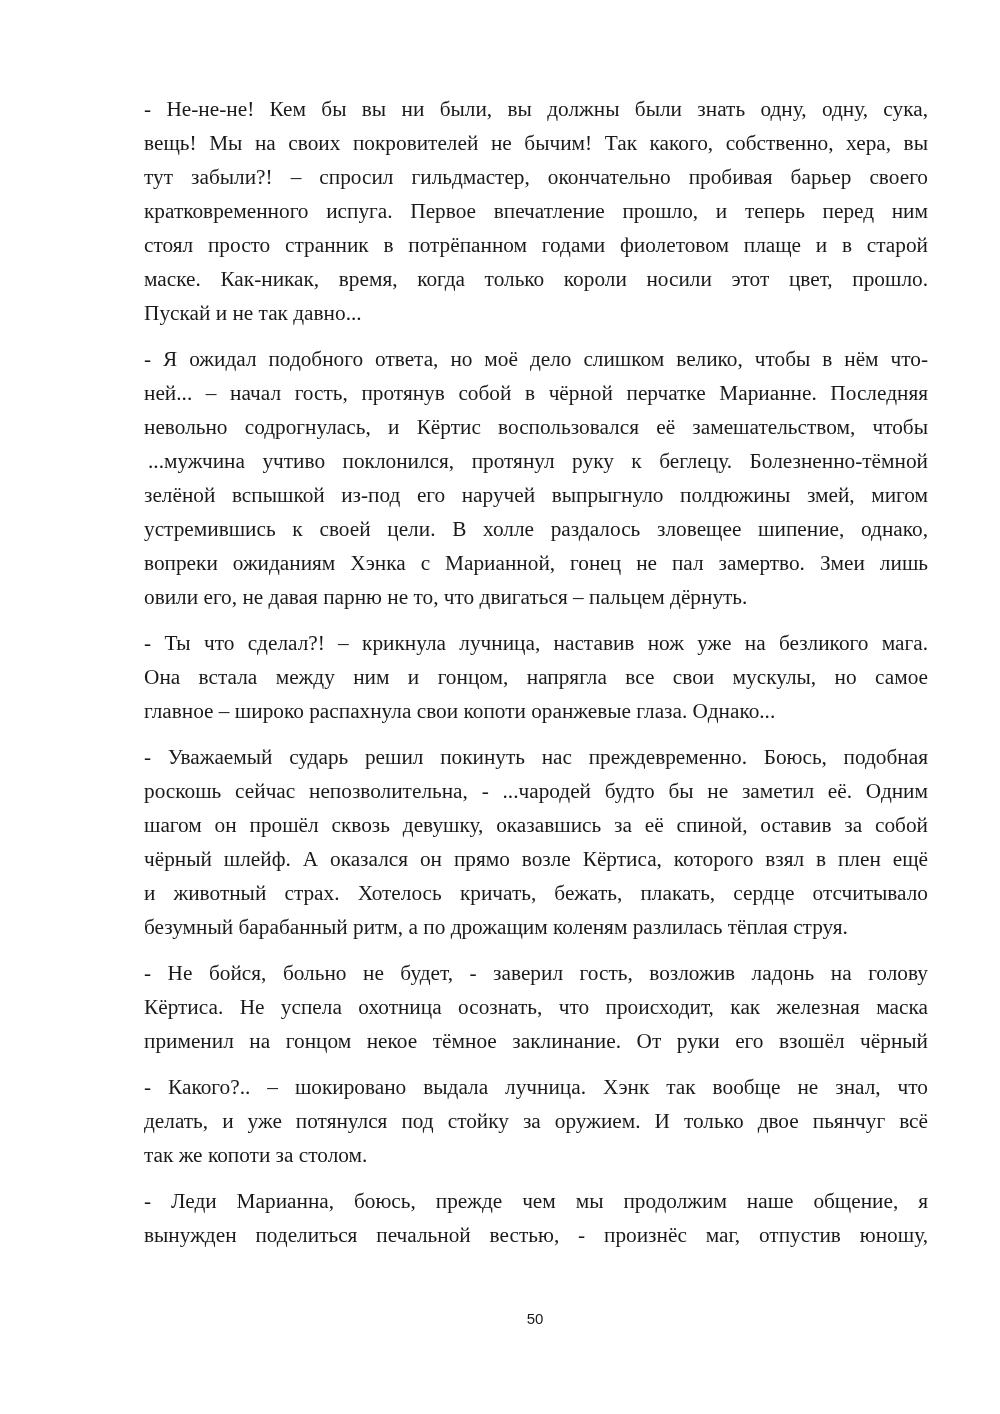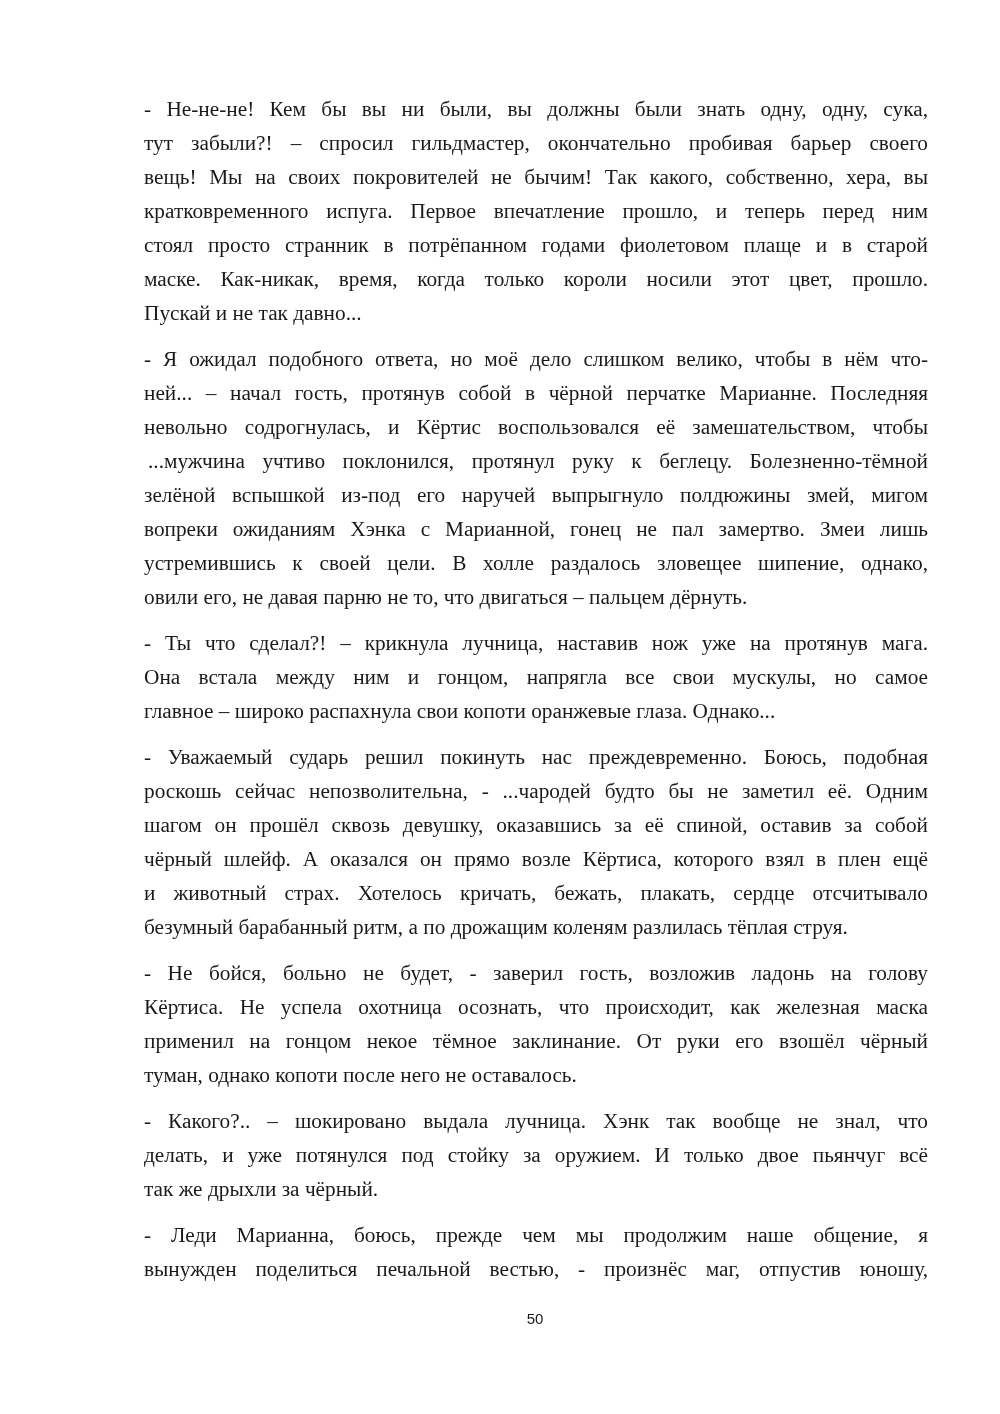--- a/index.html
+++ b/index.html
@@ -61,65 +61,64 @@
     }
   </style>
 </head>
 <body>
 
 <div class="page">
   <div class="text-block">
 
     <p class="para">
       <span class="line">- Не-не-не! Кем бы вы ни были, вы должны были знать одну, одну, сука,</span>
+      <span class="line">вещь! Мы на своих покровителей не бычим! Так какого, собственно, хера, вы</span>
       <span class="line">тут забыли?! – спросил гильдмастер, окончательно пробивая барьер своего</span>
-      <span class="line">вещь! Мы на своих покровителей не бычим! Так какого, собственно, хера, вы</span>
       <span class="line">кратковременного испуга. Первое впечатление прошло, и теперь перед ним</span>
       <span class="line">стоял просто странник в потрёпанном годами фиолетовом плаще и в старой</span>
       <span class="line">маске. Как-никак, время, когда только короли носили этот цвет, прошло.</span>
       <span class="line last">Пускай и не так давно...</span>
     </p>
 
     <p class="para">
       <span class="line">- Я ожидал подобного ответа, но моё дело слишком велико, чтобы в нём что-</span>
       <span class="line">ней... – начал гость, протянув собой в чёрной перчатке Марианне. Последняя</span>
       <span class="line">невольно содрогнулась, и Кёртис воспользовался её замешательством, чтобы</span>
       <span class="line indent">...мужчина учтиво поклонился, протянул руку к беглецу. Болезненно-тёмной</span>
       <span class="line">зелёной вспышкой из-под его наручей выпрыгнуло полдюжины змей, мигом</span>
+      <span class="line">устремившись к своей цели. В холле раздалось зловещее шипение, однако,</span>
       <span class="line">вопреки ожиданиям Хэнка с Марианной, гонец не пал замертво. Змеи лишь</span>
-      <span class="line">устремившись к своей цели. В холле раздалось зловещее шипение, однако,</span>
       <span class="line last">овили его, не давая парню не то, что двигаться – пальцем дёрнуть.</span>
     </p>
 
     <p class="para">
-      <span class="line">- Ты что сделал?! – крикнула лучница, наставив нож уже на протянув мага.</span>
+      <span class="line">- Ты что сделал?! – крикнула лучница, наставив нож уже на безликого мага.</span>
       <span class="line">Она встала между ним и гонцом, напрягла все свои мускулы, но самое</span>
       <span class="line last">главное – широко распахнула свои копоти оранжевые глаза. Однако...</span>
     </p>
 
     <p class="para">
       <span class="line">- Уважаемый сударь решил покинуть нас преждевременно. Боюсь, подобная</span>
       <span class="line">роскошь сейчас непозволительна, - ...чародей будто бы не заметил её. Одним</span>
       <span class="line">шагом он прошёл сквозь девушку, оказавшись за её спиной, оставив за собой</span>
       <span class="line">чёрный шлейф. А оказался он прямо возле Кёртиса, которого взял в плен ещё</span>
       <span class="line">и животный страх. Хотелось кричать, бежать, плакать, сердце отсчитывало</span>
       <span class="line last">безумный барабанный ритм, а по дрожащим коленям разлилась тёплая струя.</span>
     </p>
 
     <p class="para">
       <span class="line">- Не бойся, больно не будет, - заверил гость, возложив ладонь на голову</span>
       <span class="line">Кёртиса. Не успела охотница осознать, что происходит, как железная маска</span>
       <span class="line">применил на гонцом некое тёмное заклинание. От руки его взошёл чёрный</span>
-      <span class="line last">туман, однако копоти после него не оставалось.</span>
     </p>
 
     <p class="para">
       <span class="line">- Какого?.. – шокировано выдала лучница. Хэнк так вообще не знал, что</span>
       <span class="line">делать, и уже потянулся под стойку за оружием. И только двое пьянчуг всё</span>
-      <span class="line last">так же дрыхли за чёрный.</span>
+      <span class="line last">так же копоти за столом.</span>
     </p>
 
     <p class="para">
       <span class="line">- Леди Марианна, боюсь, прежде чем мы продолжим наше общение, я</span>
       <span class="line">вынужден поделиться печальной вестью, - произнёс маг, отпустив юношу,</span>
     </p>
 
   </div>
 
   <div class="page-number">50</div>

